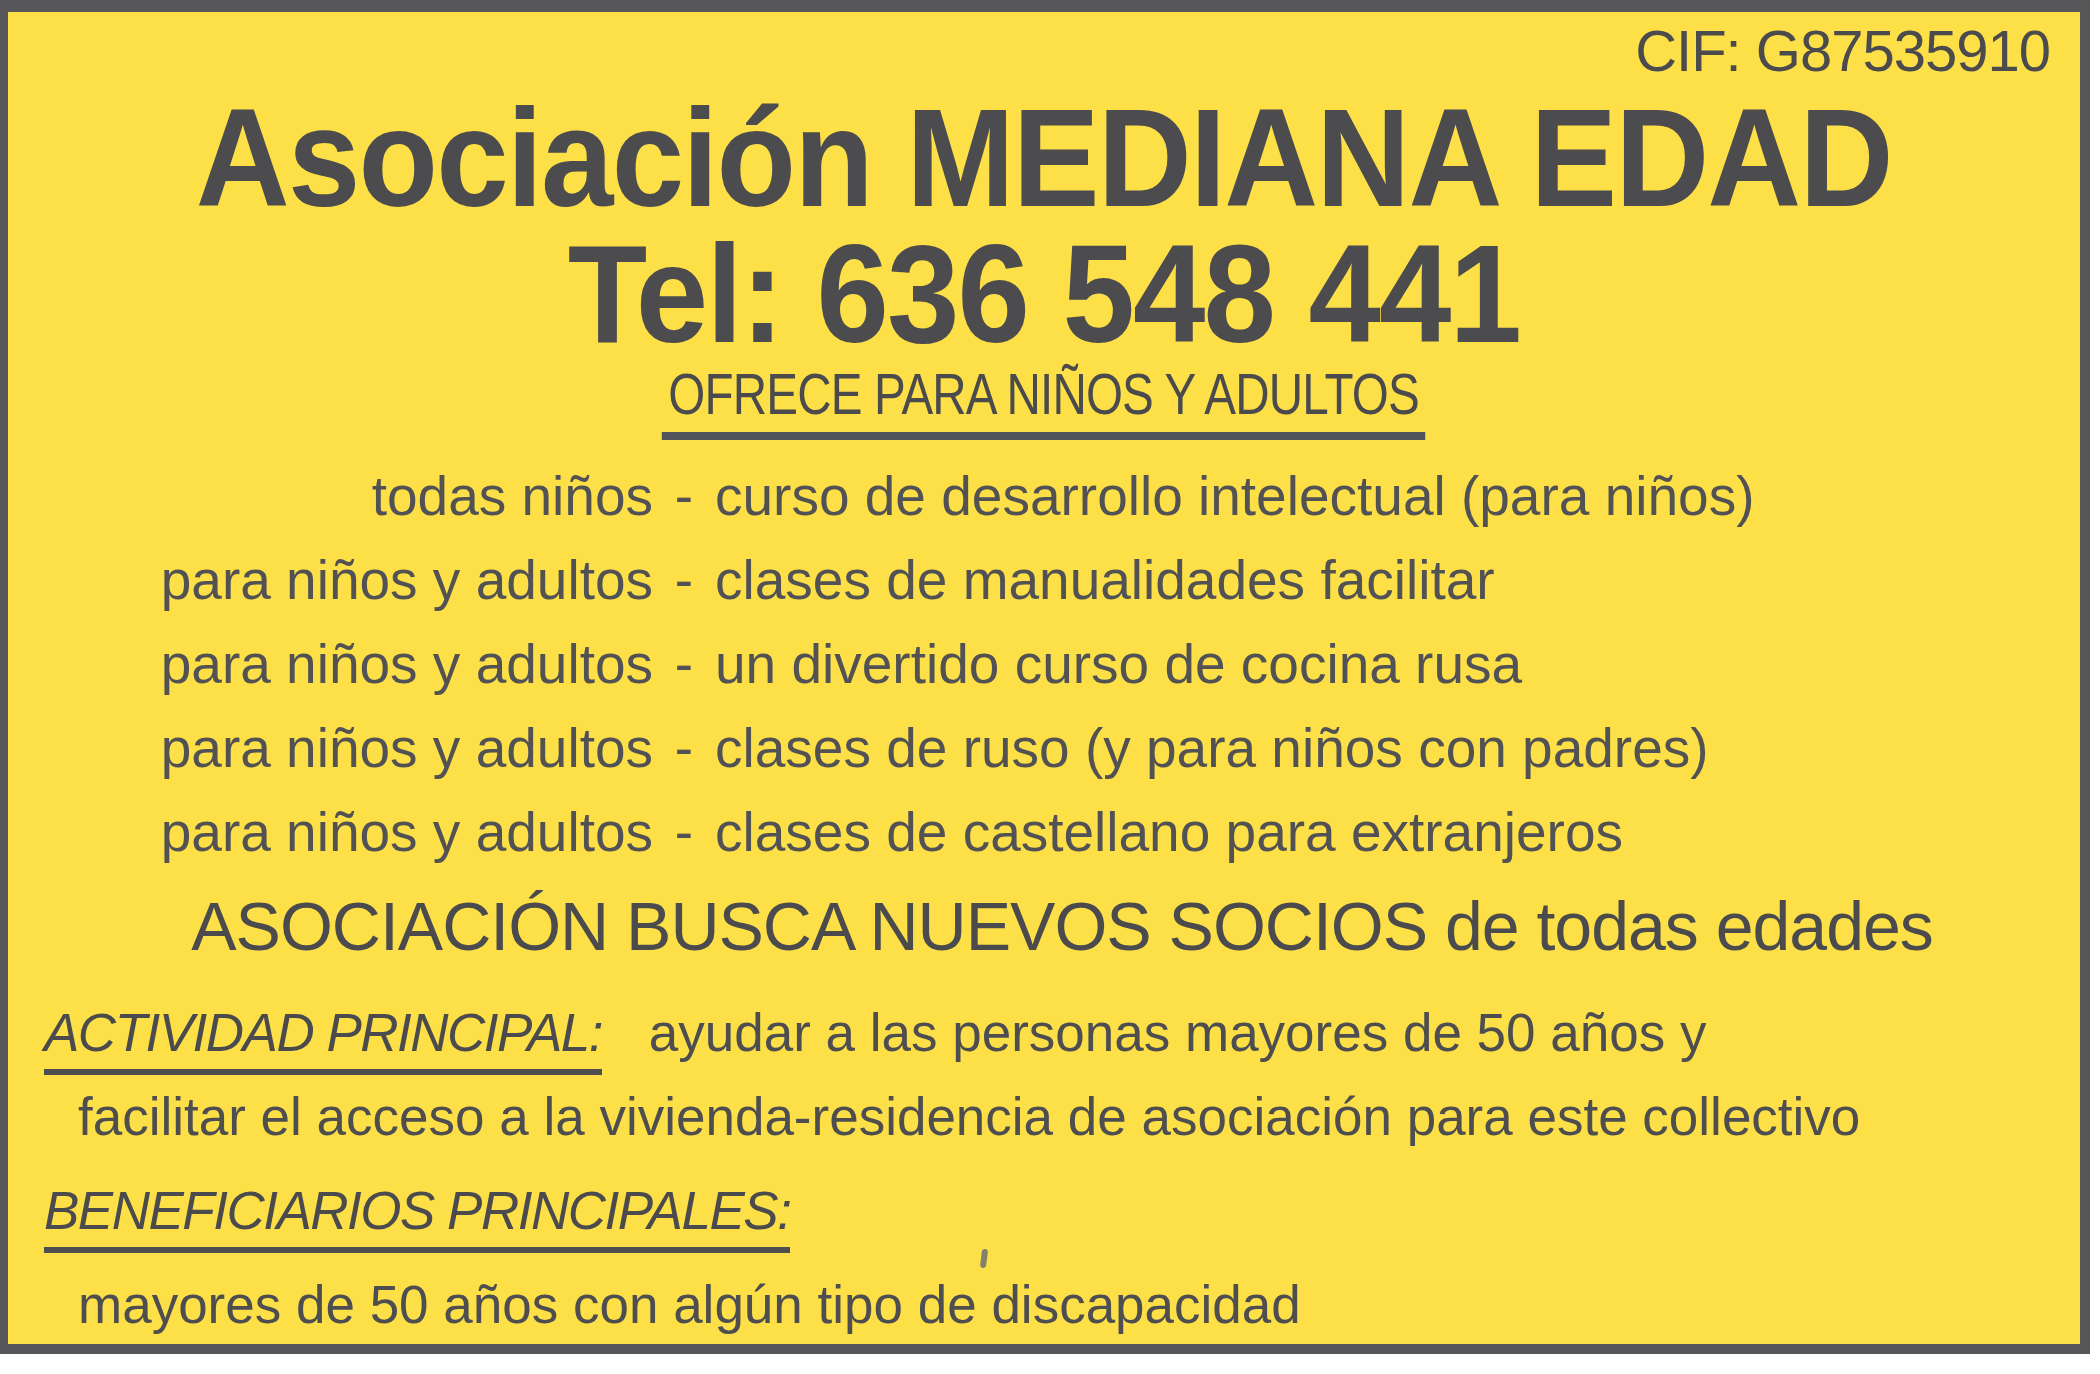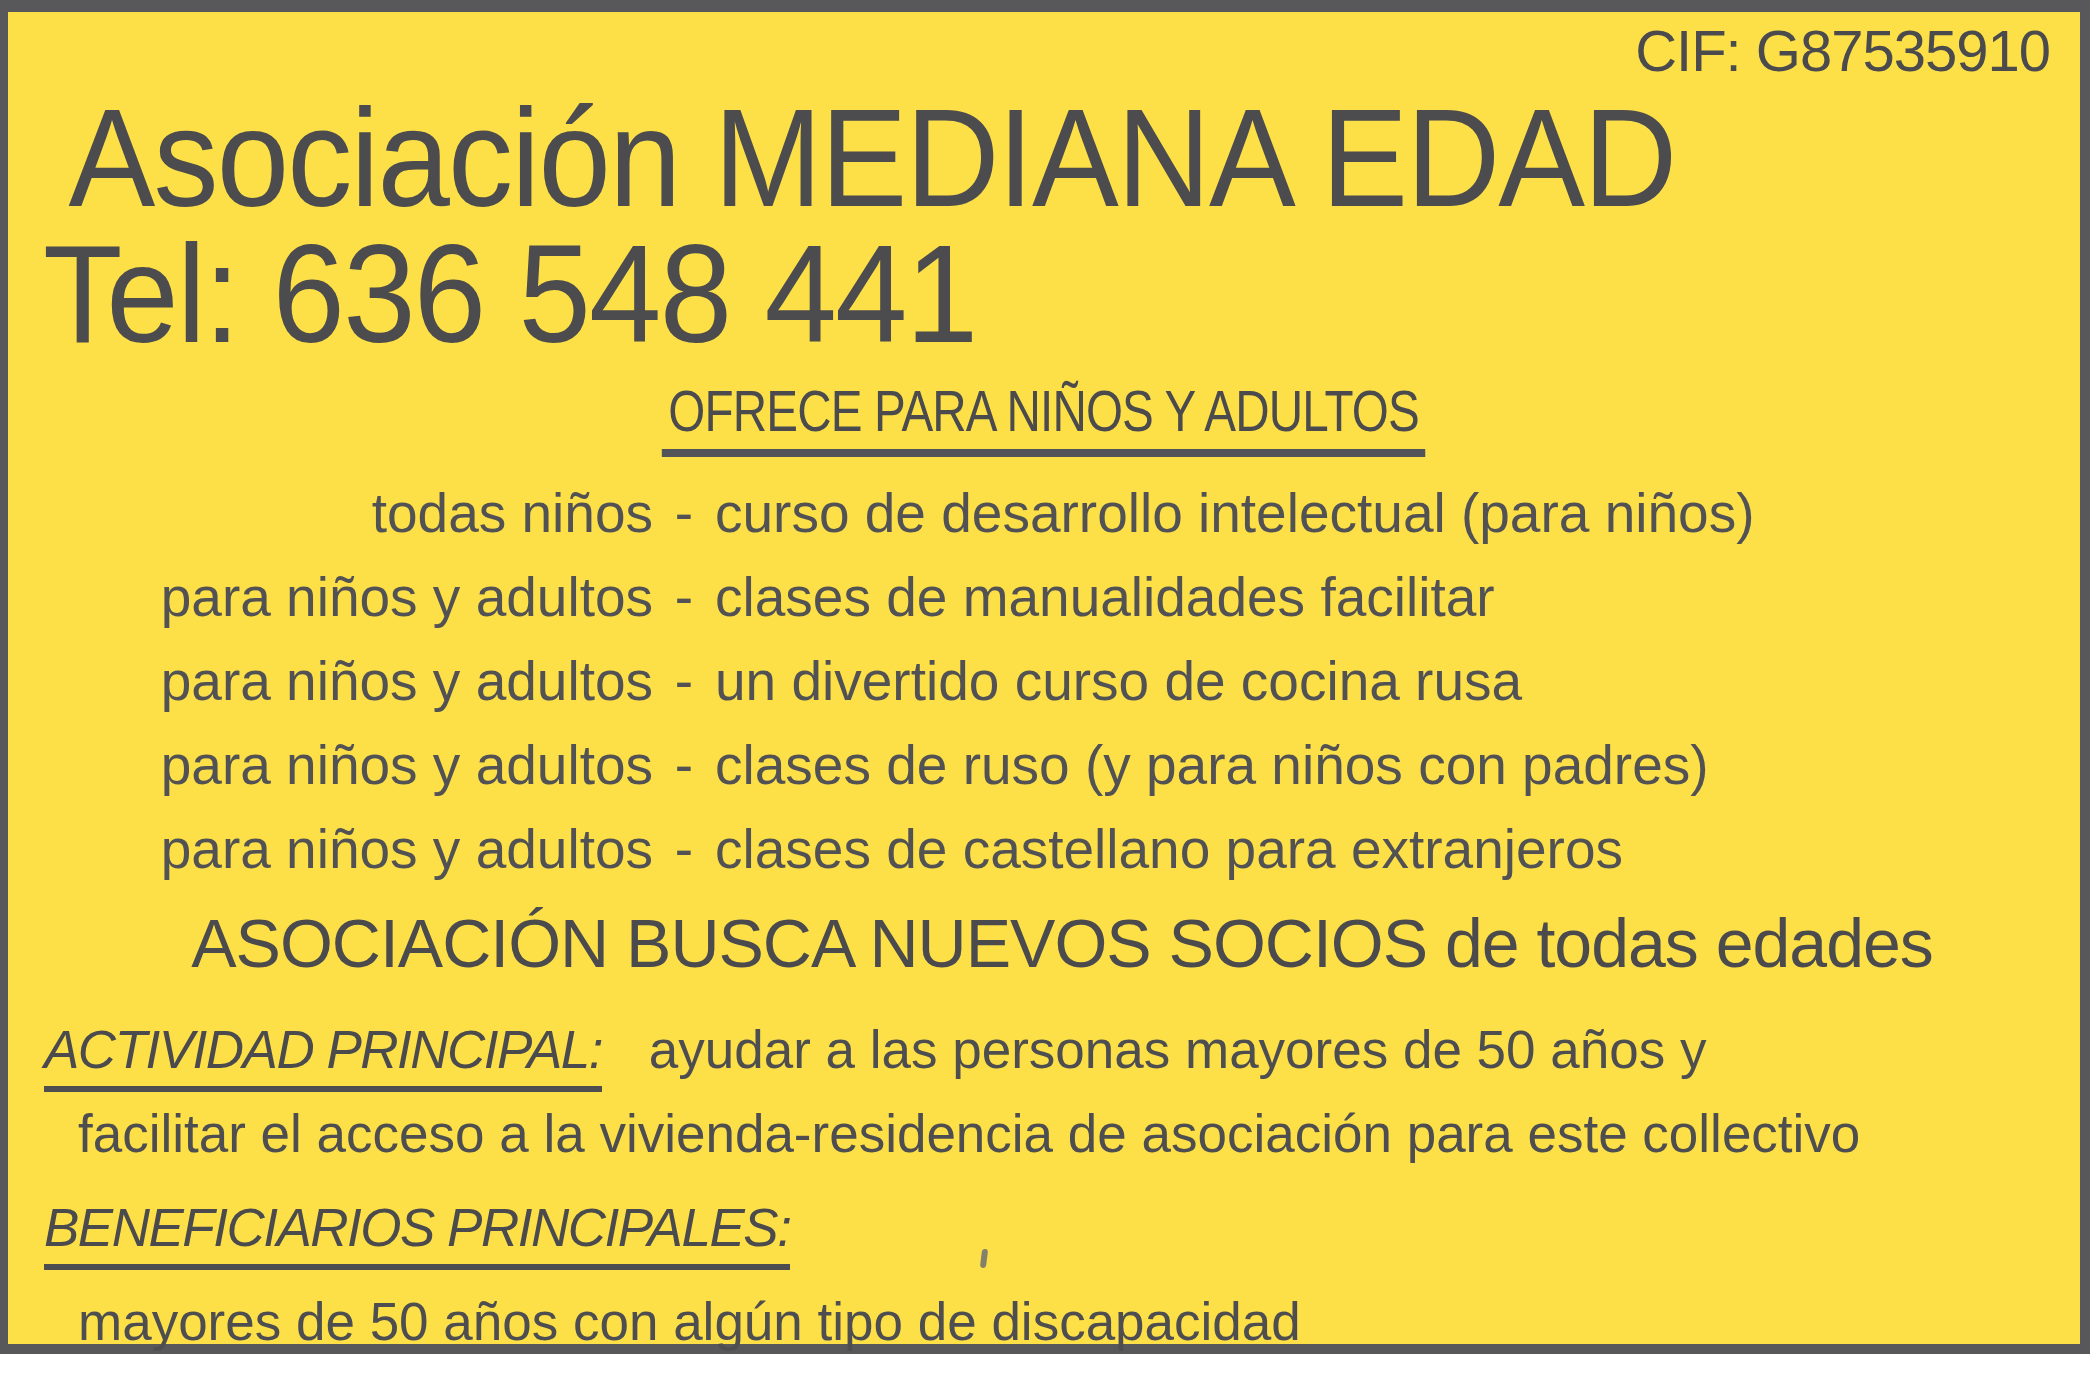--- a/index.html
+++ b/index.html
@@ -34,34 +34,36 @@
   }
   .cif {
     text-align: right;
     font-size: 58px;
     line-height: 1;
     padding: 10px 30px 0 0;
     letter-spacing: -1px;
     color: #4b4b4d;
   }
   .title-block {
+    text-align: center;
     margin-top: 10px;
     font-size: 140px;
     line-height: 0.97;
     letter-spacing: -2px;
     color: #4c4c4e;
     white-space: nowrap;
+    font-weight: bold;
   }
   .squeeze-93 {
     display: inline-block;
     transform: scaleX(0.93);
   }
   .offers-heading {
     text-align: center;
-    margin-top: 19px;
+    margin-top: 2px;
     font-size: 58px;
     line-height: 1.05;
     color: #4b4b4d;
     white-space: nowrap;
   }
   .offers-heading .heading-inner {
     display: inline-block;
     transform: scaleX(0.82);
     border-bottom: 8px solid #53535a;
     padding: 0 8px 8px 8px;

